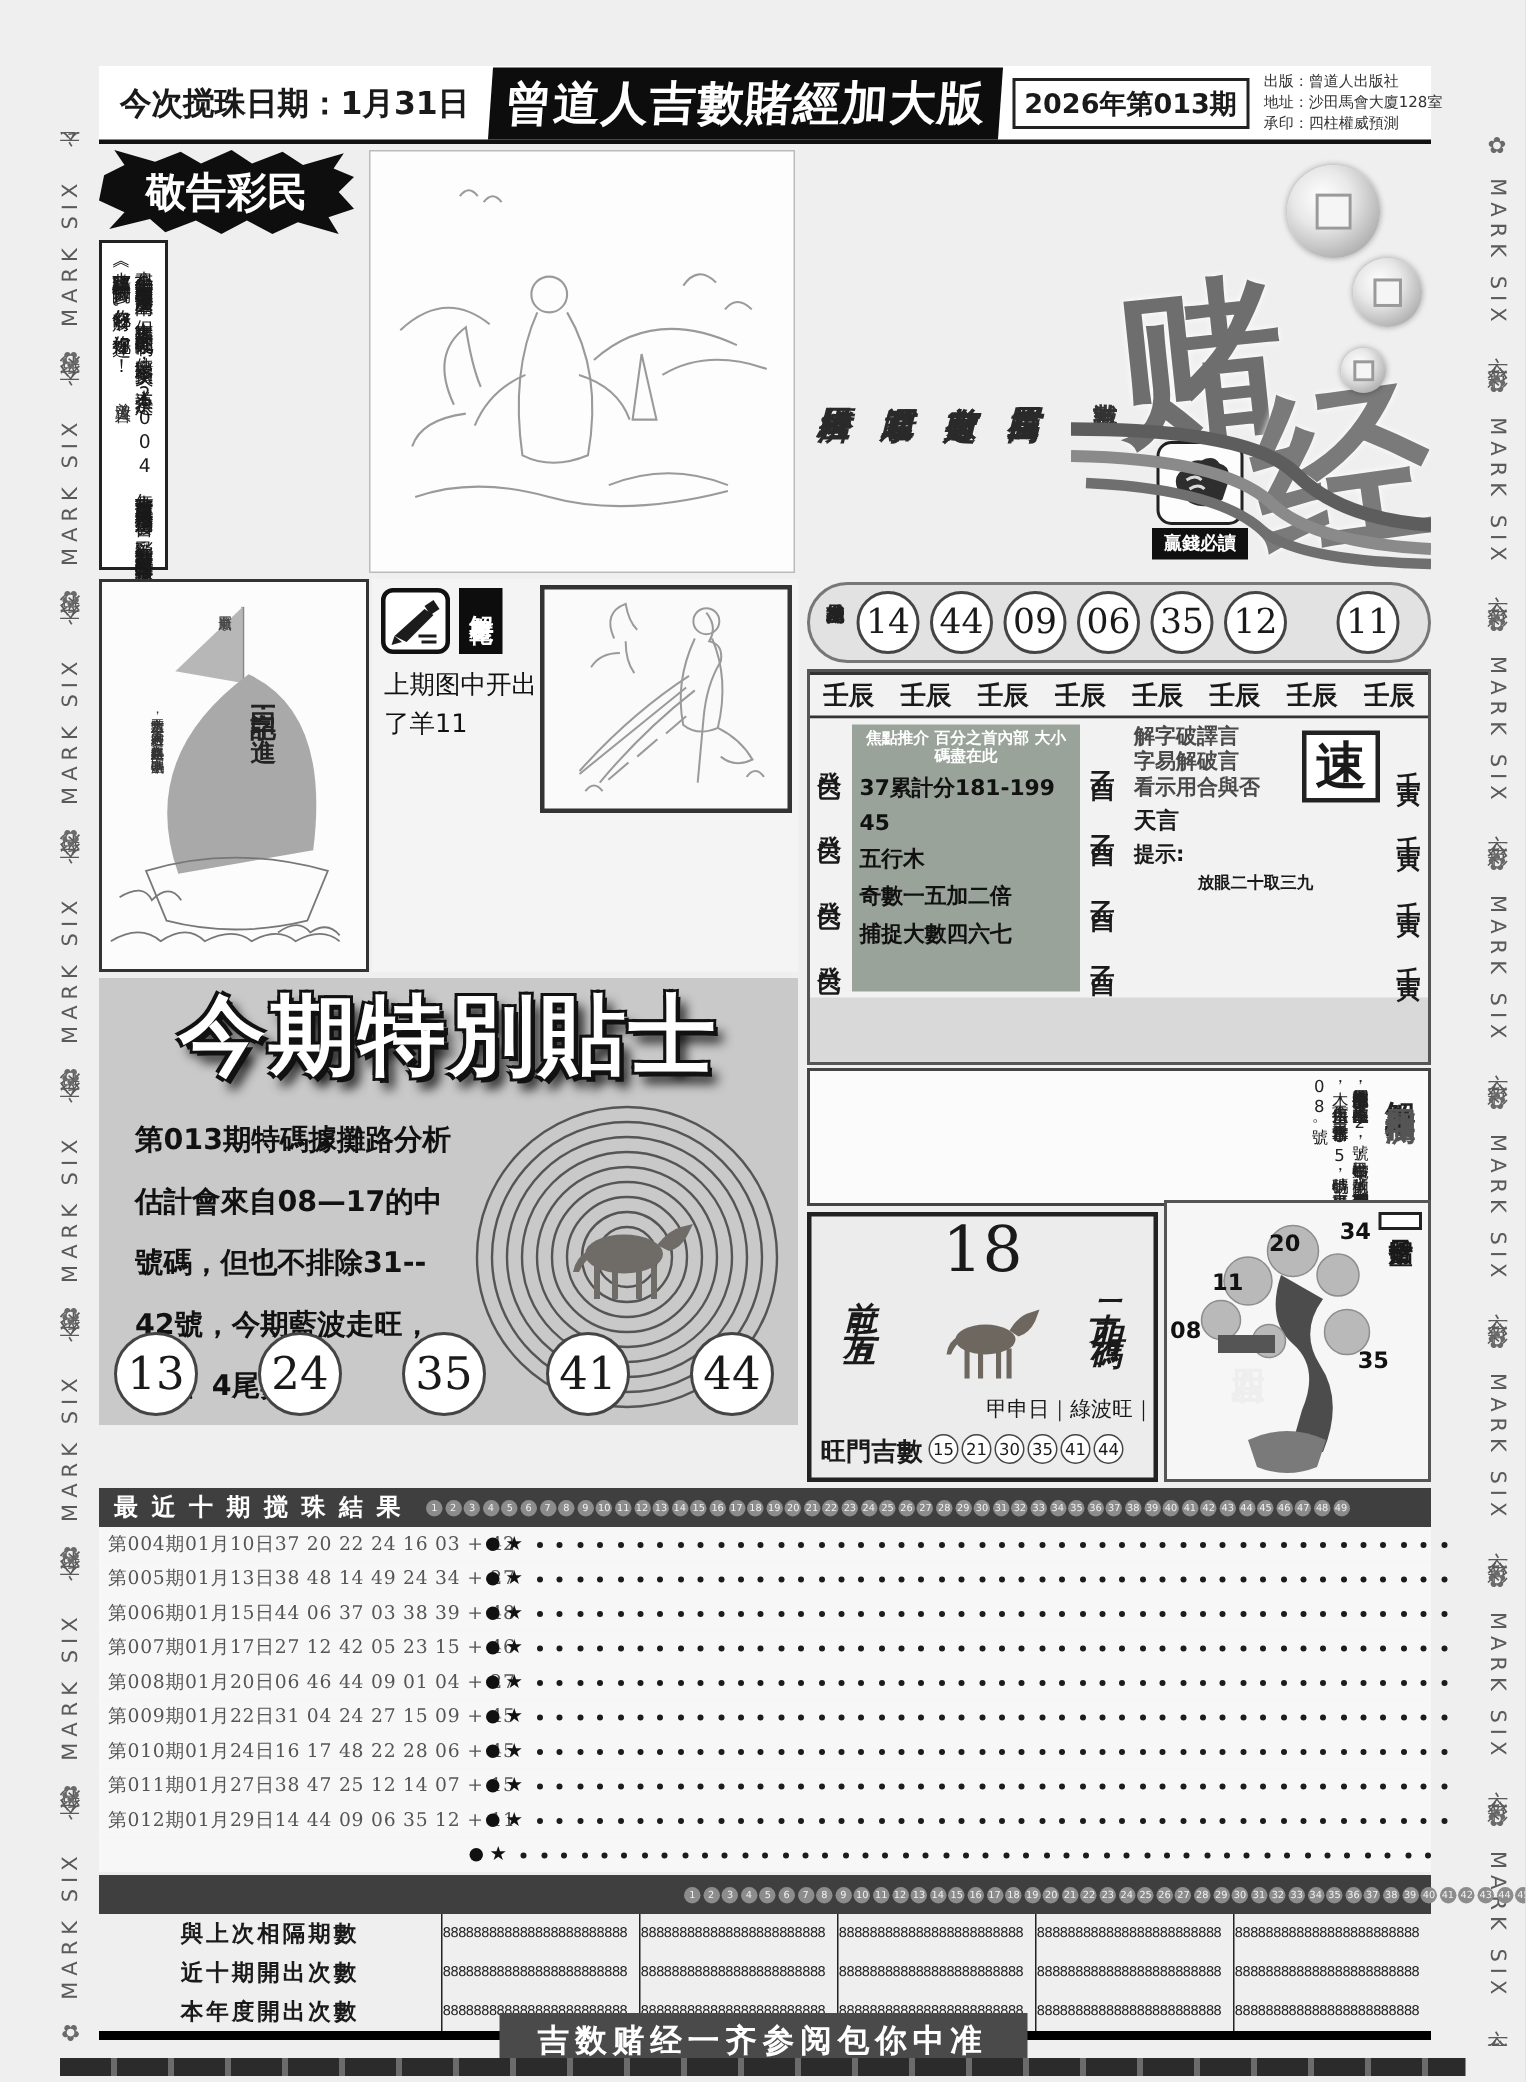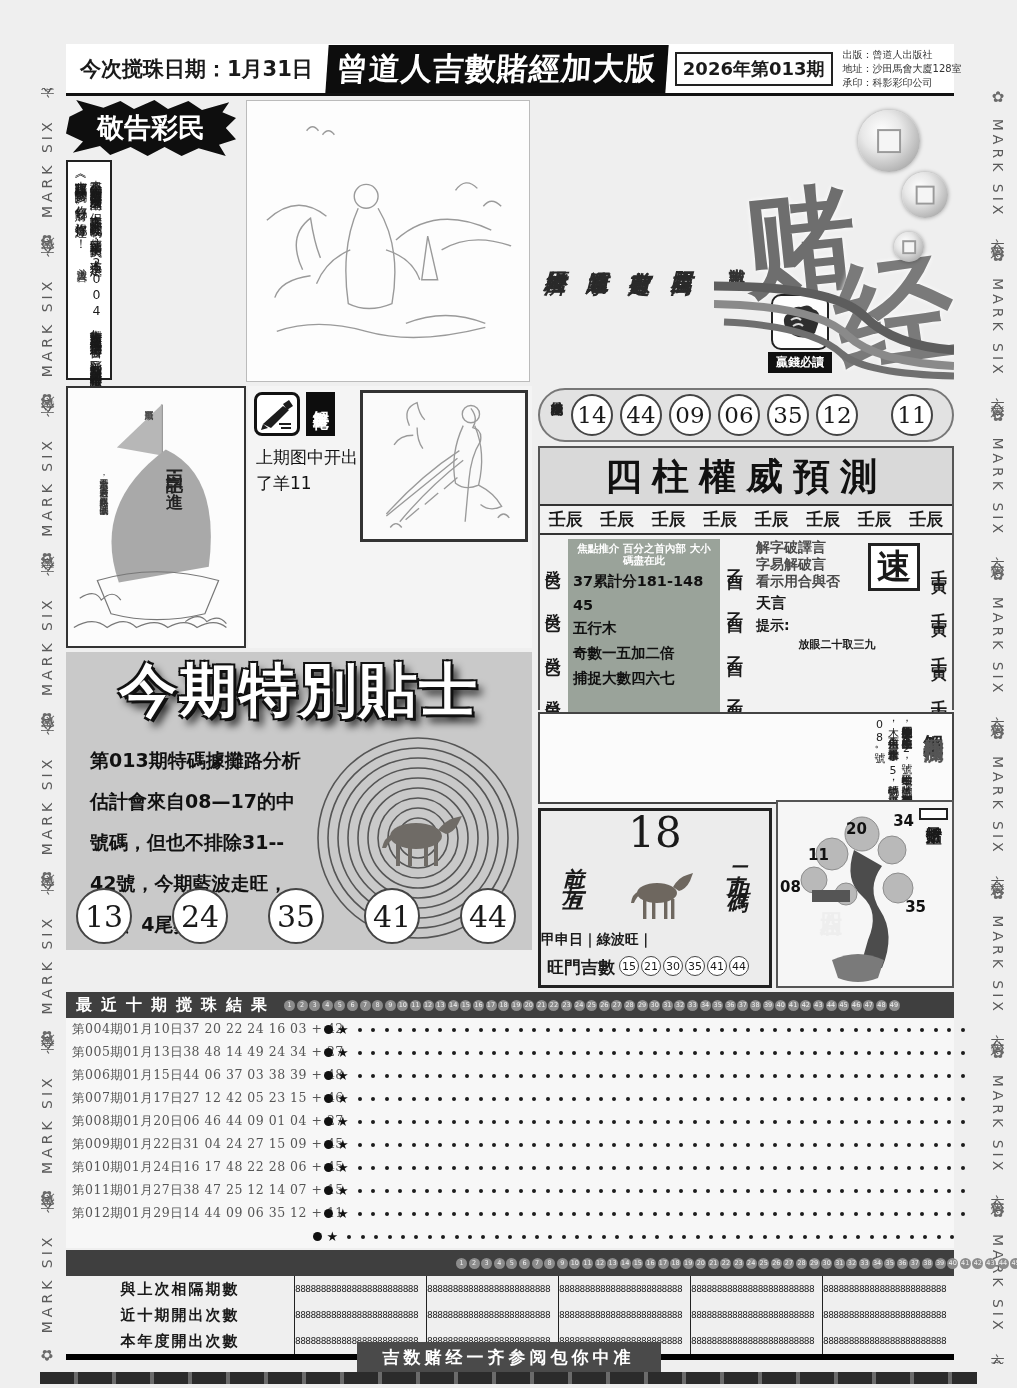--- a/index.html
+++ b/index.html
@@ -138,21 +138,21 @@
   .analysis-body { writing-mode:vertical-rl; text-orientation:upright; font-size:11px; line-height:13.5px;
               color:#222; height:82px; margin-right:8px; }
 
   #zodiac { position:absolute; left:538px; top:808px; width:234px; height:180px;
             border:3px solid #222; background:#ececec; }
   .z-num { text-align:center; font-family:"DejaVu Serif", serif; font-size:42px; line-height:44px; }
   .z-left, .z-right { position:absolute; top:40px; writing-mode:vertical-rl; text-orientation:upright;
             font-weight:bold; font-size:21px; letter-spacing:8px; font-style:italic; }
   .z-left { left:18px; } .z-right { right:18px; }
   .z-horse { position:absolute; left:78px; top:52px; }
-  .z-day { position:absolute; left:0; bottom:36px; width:100%; text-align:left; font-weight:bold; font-size:14px; }
+  .z-day { position:absolute; left:0; bottom:36px; width:100%; text-align:right; font-weight:normal; font-size:14px; }
   .z-lucky { position:absolute; left:6px; bottom:6px; display:flex; align-items:flex-start; gap:2px; }
   .z-lucky-label { font-weight:bold; font-size:17px; margin-right:2px; }
   .ball.mini { width:20px; height:20px; font-size:11px; border-width:1px; }
 
   #tree { position:absolute; left:776px; top:800px; width:178px; height:188px;
           border:2px solid #555; background:#f6f6f6; overflow:hidden; }
   .tree-title { position:absolute; right:4px; top:6px; writing-mode:vertical-rl; text-orientation:upright;
           border:2px solid #222; background:#fff; font-weight:bold; font-size:16px; padding:4px 2px; }
   .tree-banner { position:absolute; left:34px; top:88px; background:#555; color:#eee;
           writing-mode:vertical-rl; text-orientation:upright; font-weight:bold; font-size:22px; padding:6px 4px; }
@@ -182,21 +182,21 @@
   .summary { border-bottom:6px solid #000000; }
   .sum-row { display:flex; height:26px; align-items:center; }
   .sum-label { width:228px; text-align:center; font-weight:bold; font-size:15px; letter-spacing:2px; }
   .sum-cells { flex:1; display:flex; height:100%; }
   .sum-cell { flex:1; border-left:1.5px solid #222; font-size:9px; letter-spacing:-0.6px;
               color:#222; overflow:hidden; white-space:nowrap; display:flex; align-items:center; }
 
   
   #footer { position:absolute; left:0; top:1342px; width:100%; text-align:center; }
   .footer-bar { display:inline-block; background:#4a4a4a; color:#fff; font-weight:bold;
-                font-size:17px; letter-spacing:4px; padding:4px 26px; }
+                font-size:21px; letter-spacing:4px; padding:4px 26px; }
   #bottom-strip { position:absolute; left:40px; right:40px; bottom:4px; height:12px;
      background:repeating-linear-gradient(90deg,#2b2b2b 0 34px,#6b6b6b 34px 38px); }
 
   svg .sketch { stroke:#9a9a9a; fill:none; stroke-width:1.4; }
   svg .sketch2 { stroke:#777; fill:none; stroke-width:1.2; }
 </style>
 </head>
 <body>
 
 <div id="page">
@@ -204,21 +204,21 @@
   <div class="edge-strip left" id="strip-left"><span class="flower">✿ </span><span>MARK SIX 六合彩 </span><span class="flower">✿ </span><span>MARK SIX 六合彩 </span><span class="flower">✿ </span><span>MARK SIX 六合彩 </span><span class="flower">✿ </span><span>MARK SIX 六合彩 </span><span class="flower">✿ </span><span>MARK SIX 六合彩 </span><span class="flower">✿ </span><span>MARK SIX 六合彩 </span><span class="flower">✿ </span><span>MARK SIX 六合彩 </span><span class="flower">✿ </span><span>MARK SIX 六合彩 </span><span class="flower">✿ </span></div>
   <div class="edge-strip right" id="strip-right"><span class="flower">✿ </span><span>MARK SIX 六合彩 </span><span class="flower">✿ </span><span>MARK SIX 六合彩 </span><span class="flower">✿ </span><span>MARK SIX 六合彩 </span><span class="flower">✿ </span><span>MARK SIX 六合彩 </span><span class="flower">✿ </span><span>MARK SIX 六合彩 </span><span class="flower">✿ </span><span>MARK SIX 六合彩 </span><span class="flower">✿ </span><span>MARK SIX 六合彩 </span><span class="flower">✿ </span><span>MARK SIX 六合彩 </span><span class="flower">✿ </span></div>
 
   <div id="header">
     <div class="hdr-date">今次搅珠日期：1月31日</div>
     <div class="hdr-title">曾道人吉數賭經加大版</div>
     <div class="hdr-issue">2026年第013期</div>
     <div class="hdr-pub" id="publisher">
         <div>出版：曾道人出版社</div>
         <div>地址：沙田馬會大廈128室</div>
-        <div>承印：科影彩印公司</div>
+        <div>承印：四柱權威預測</div>
       </div>
   </div>
 
   <div id="notice">
     <div class="burst">敬告彩民</div>
     <div class="notice-box">
       <span>本公司去年精制的吉數挂歷聲揚港澳及東南亞，但在大陸受不法之徒亂復制，使彩民蒙受損失，本道人決定2004年吉數挂歷在東面亞及港澳指定書局發書，彩民欲知吉數挂歷請向大陸各書報攤訂購大小《吉數賭經》样情一齊參閱，包你發財。祝你好運！！</span>
       <span class="notice-sign">曾道人啓</span>
     </div>
   </div>
@@ -314,42 +314,41 @@
         <div class="ball draw">44</div>
         <div class="ball draw">09</div>
         <div class="ball draw">06</div>
         <div class="ball draw">35</div>
         <div class="ball draw">12</div>
         <div class="ball draw special">11</div>
       </div>
   </div>
 
   <div id="pillars">
-    <div class="pillars-title">四柱權威預測</div>
     <div class="pillar-toprow" id="pillar-top">
         <span>壬辰</span>
         <span>壬辰</span>
         <span>壬辰</span>
         <span>壬辰</span>
         <span>壬辰</span>
         <span>壬辰</span>
         <span>壬辰</span>
         <span>壬辰</span>
       </div>
     <div class="pillar-grid">
       <div class="pillar-col" id="pillar-left">
           <span>癸巳</span>
           <span>癸巳</span>
           <span>癸巳</span>
           <span>癸巳</span>
         </div>
       <div class="focus-box">
         <div class="focus-head">焦點推介 百分之首內部 大小碼盡在此</div>
         <div id="focus-lines">
-            <div class="focus-line">37累計分181-148</div>
+            <div class="focus-line">37累計分181-199</div>
             <div class="focus-line">45</div>
             <div class="focus-line">五行木</div>
             <div class="focus-line">奇數一五加二倍</div>
             <div class="focus-line">捕捉大數四六七</div>
           </div>
       </div>
       <div class="pillar-col" id="pillar-mid">
           <span>乙酉</span>
           <span>乙酉</span>
           <span>乙酉</span>

